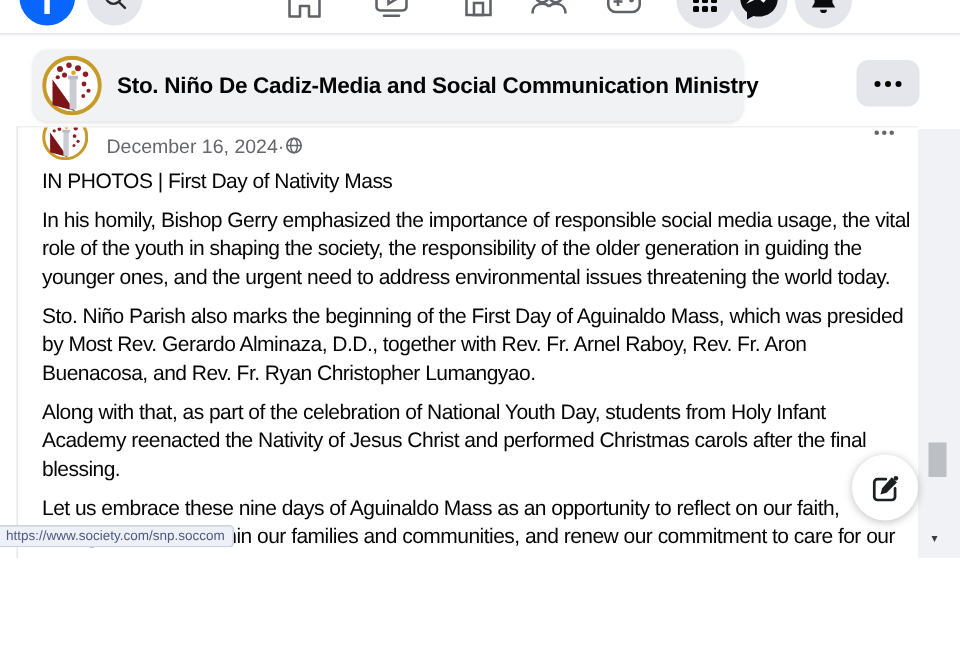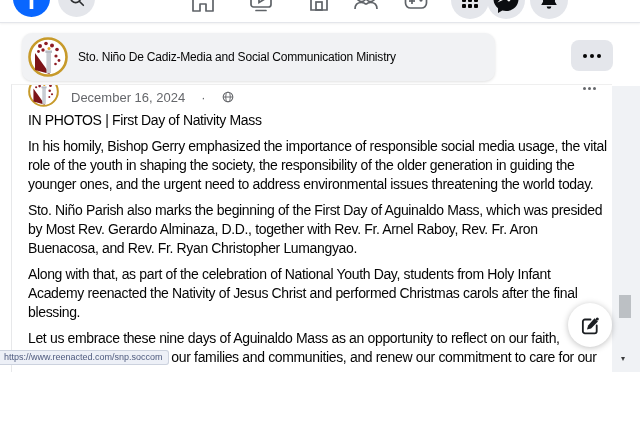--- a/index.html
+++ b/index.html
@@ -19,37 +19,37 @@
   .fb-logo span { position:relative; top:2px; }
   .nav-icon { position:absolute; top:-13px; width:28px; height:28px; }
   .nav-icon svg { width:28px; height:28px; stroke:#5f6368; stroke-width:1.7; fill:none; }
 
   
   .page-header { position:absolute; left:0; top:23px; width:640px; height:61px; background:#fff; z-index:25; }
   .header-pill { position:absolute; left:22px; top:10px; width:473px; height:48px;
     background:#f1f2f4; border-radius:10px; box-shadow:0 1px 3px rgba(0,0,0,.12);
     display:flex; align-items:center; padding-left:6px; }
   .header-avatar { width:40px; height:40px; flex:0 0 40px; }
-  .header-title { margin-left:10px; font-size:12px; font-weight:400; color:#050505;
+  .header-title { margin-left:10px; font-size:15px; font-weight:700; color:#050505;
     letter-spacing:-0.2px; white-space:nowrap; }
   .header-more { position:absolute; left:571px; top:17px; width:42px; height:31px;
     background:#e4e6eb; border-radius:8px; display:flex; align-items:center; justify-content:center; gap:3px; }
   .header-more i, .post-more i { display:block; width:4px; height:4px; border-radius:50%; background:#050505; }
   .post-more i { width:3px; height:3px; background:#65676b; }
 
   
   .post-card { position:absolute; left:11px; top:84px; width:601px; height:288px; background:#fff;
     border-left:1px solid #e7e8ea; border-top:1px solid #efefef; overflow:hidden; z-index:10; }
   .right-strip { position:absolute; left:612px; top:86px; width:28px; height:286px; background:#f0f2f5; z-index:5; }
   .scroll-thumb { position:absolute; left:619px; top:295px; width:12px; height:23px; background:#bcc0c4; z-index:6; }
   .scroll-caret { position:absolute; left:621px; top:354px; font-size:8px; color:#3a3b3c; z-index:6; }
 
   .post-avatar { position:absolute; left:16px; top:-9px; width:31px; height:31px; }
   .post-meta { position:absolute; left:59px; top:0px; height:24px; display:flex; align-items:center;
-    gap:16px; font-size:13px; color:#65676b; }
+    gap:0; font-size:13px; color:#65676b; }
   .post-meta .globe { display:inline-flex; }
   .post-more { position:absolute; left:562px; top:-4px; width:30px; height:14px;
     display:flex; align-items:center; justify-content:center; gap:2px; }
 
   .post-body { position:absolute; left:16px; top:26px; width:580px; height:262px; overflow:hidden;
     font-size:14px; letter-spacing:-0.35px; line-height:19px; color:#050505; }
   .post-body p { margin:0 0 7px 0; }
   .post-title { margin:0 0 9px 0; }
 
   
@@ -216,15 +216,15 @@
   <div class="scroll-caret">▾</div>
 
   <div class="edit-fab">
     <svg width="21" height="21" viewBox="0 0 22 22">
       <path d="M17.5 11 V17 A2.2 2.2 0 0 1 15.3 19.2 H5.2 A2.2 2.2 0 0 1 3 17 V6.9 A2.2 2.2 0 0 1 5.2 4.7 H11" fill="none" stroke="#1b1e22" stroke-width="1.9" stroke-linecap="round"></path>
       <path d="M15.2 3.3 L18.8 6.9 L11.6 14.1 L7.3 15.3 L8.5 11 Z" fill="#1b1e22"></path>
       <circle cx="18.1" cy="4.1" r="1.6" fill="#1b1e22"></circle>
     </svg>
   </div>
 
-  <div class="status-bubble">https://www.reenacted.com/snp.soccom</div>
+  <div class="status-bubble">https://www.society.com/snp.soccom</div>
 
 </div>
 
 </body></html>

